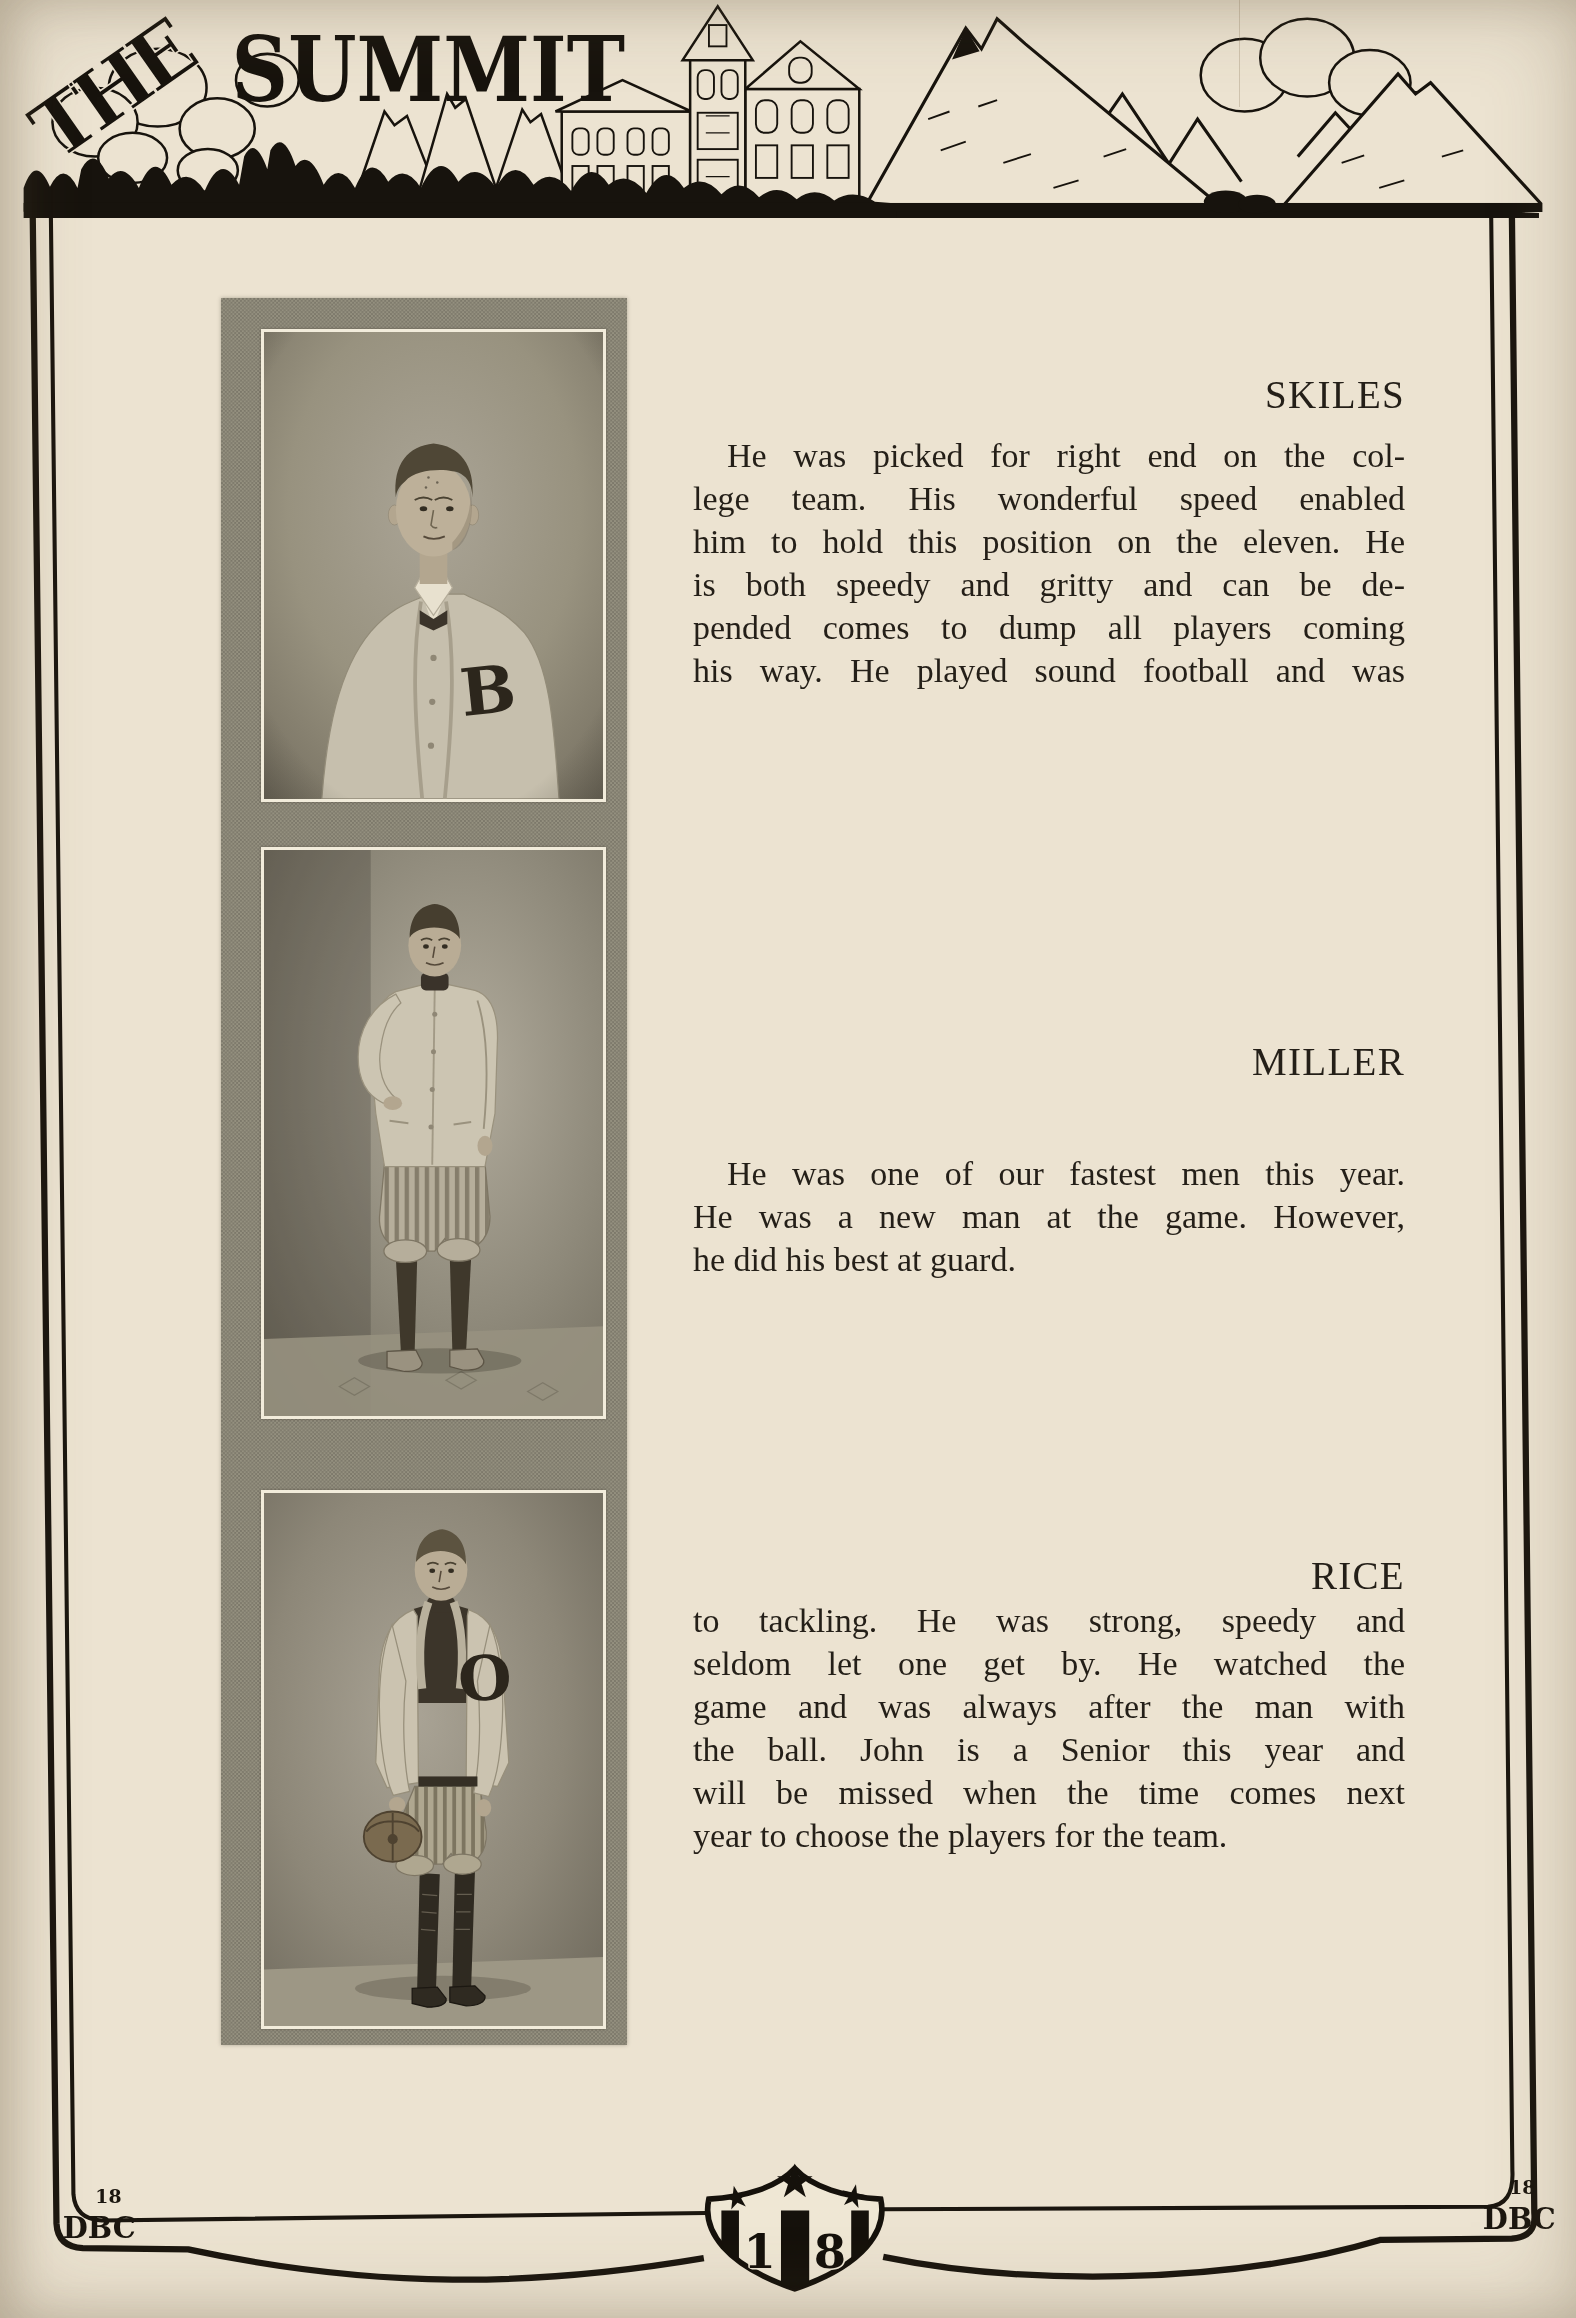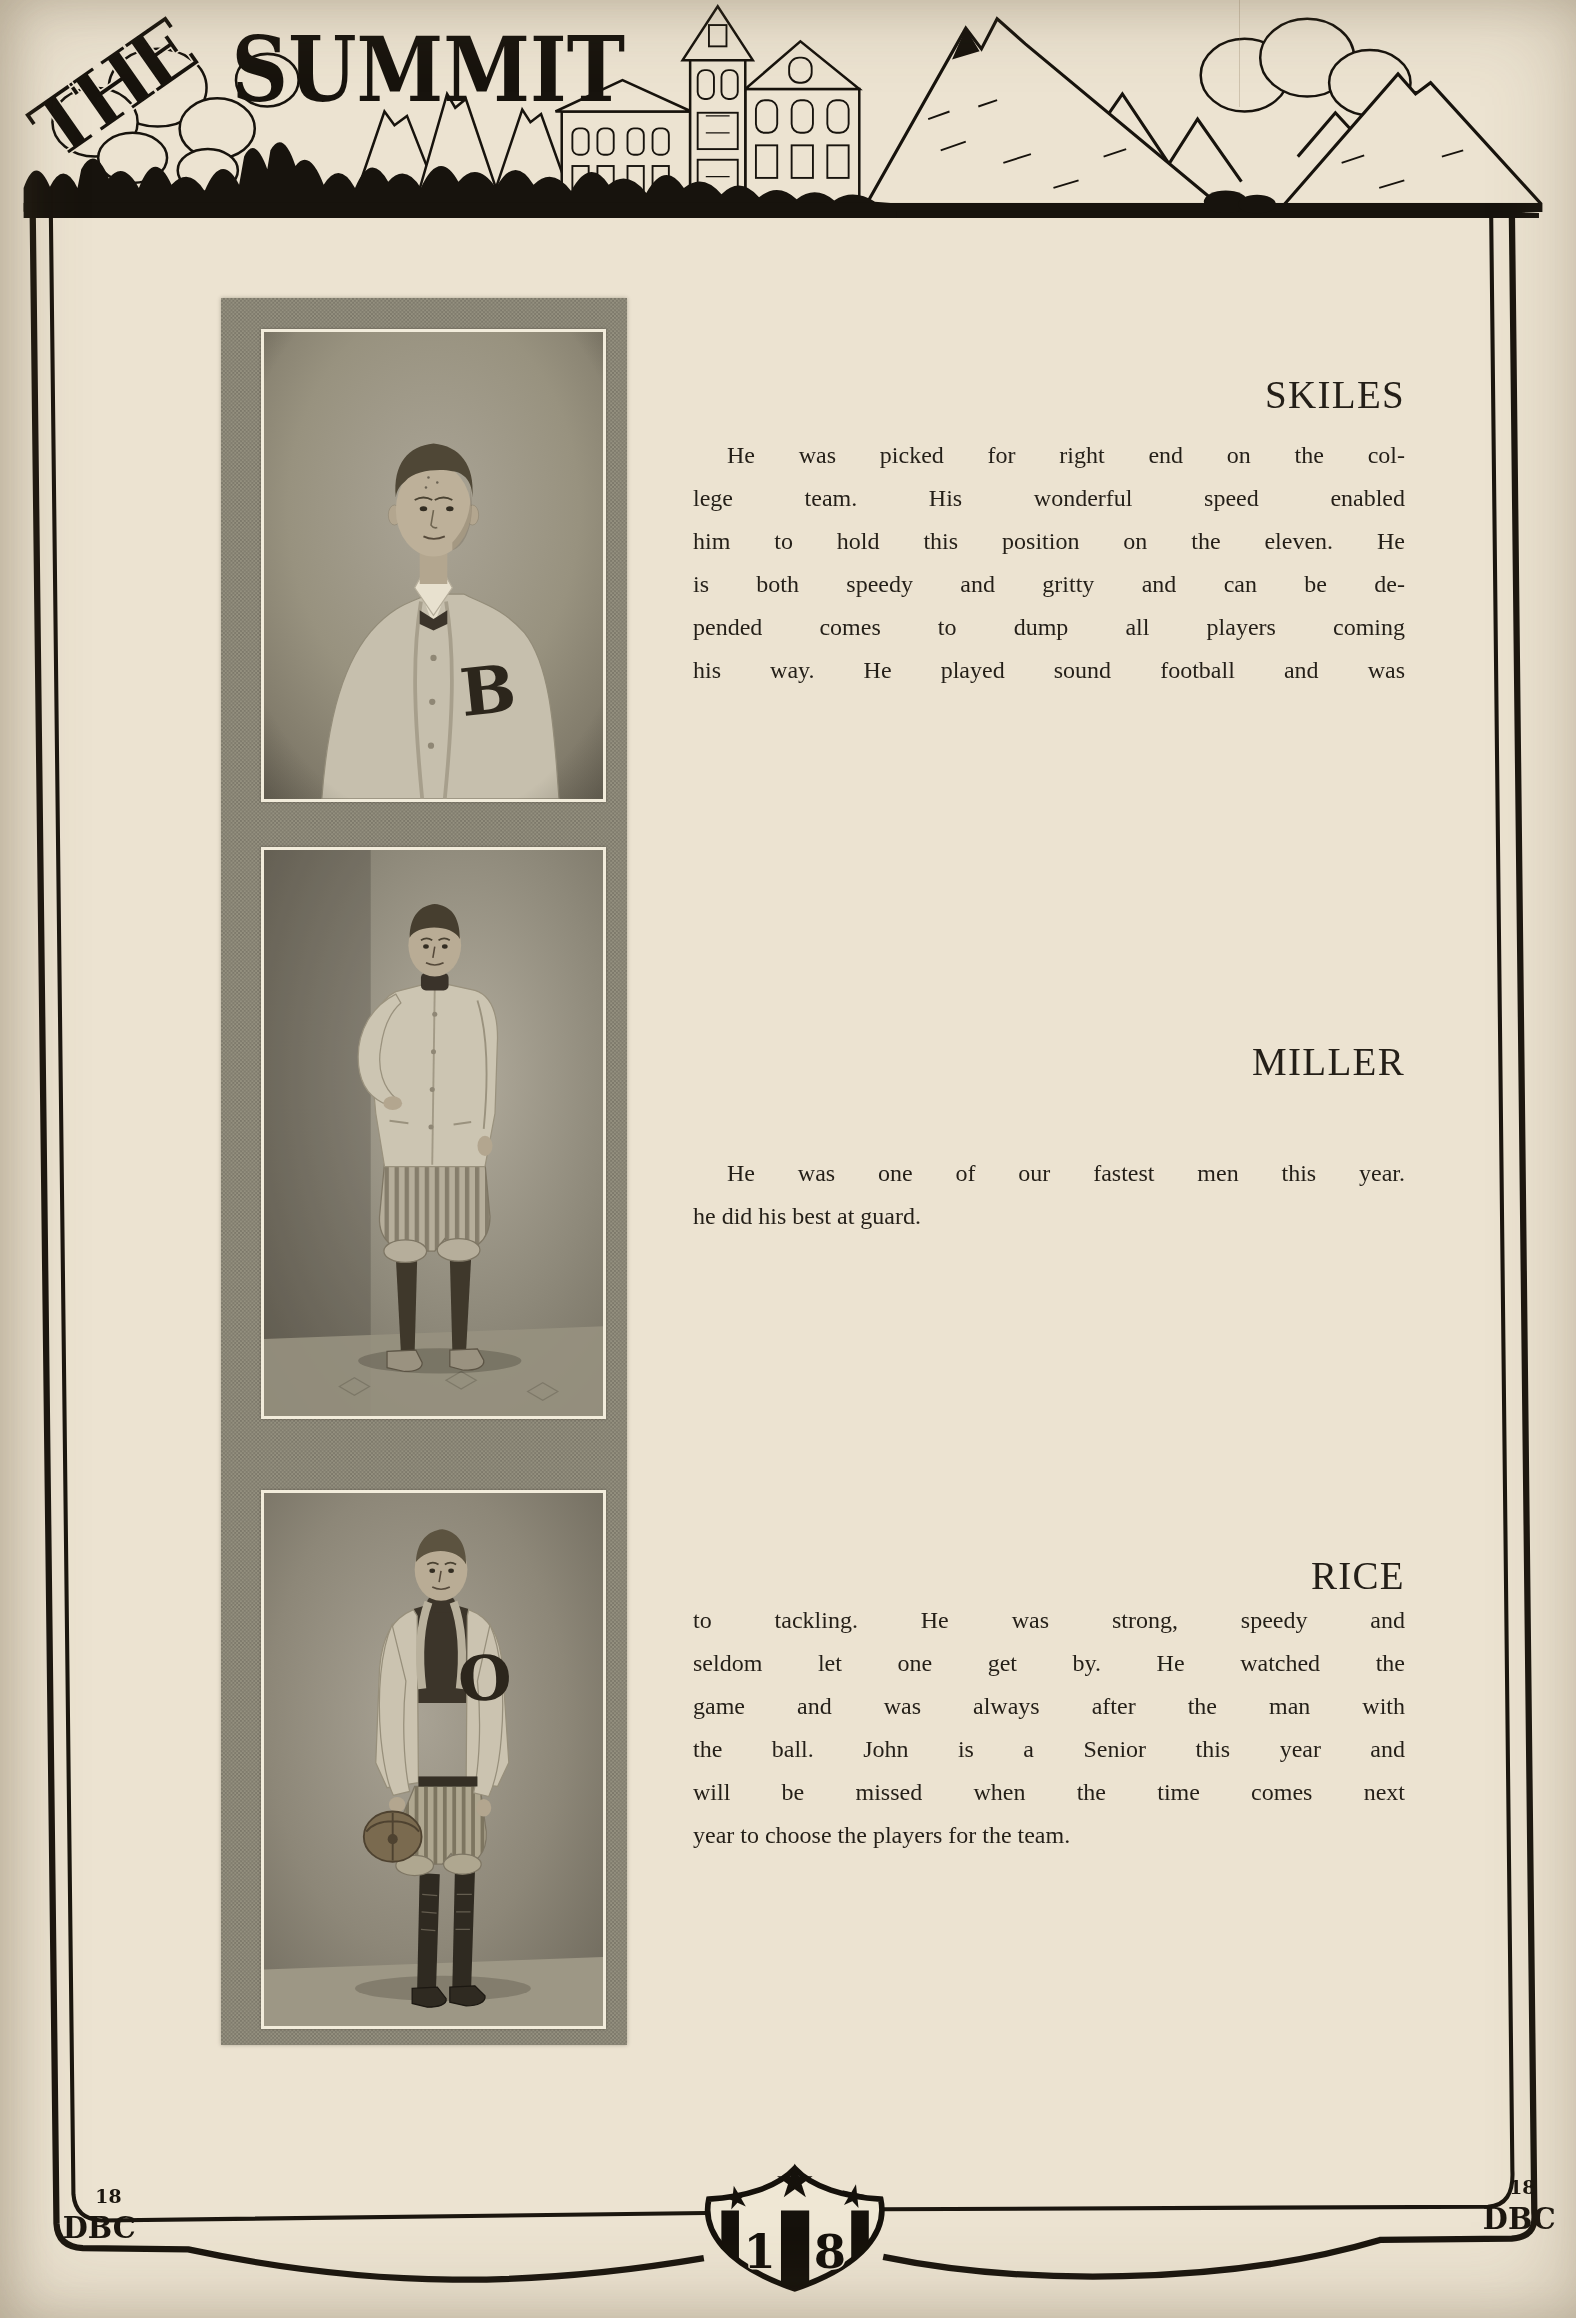--- a/index.html
+++ b/index.html
@@ -39,21 +39,21 @@
   #photo-1{top:31px;height:467px;}
   #photo-2{top:549px;height:566px;}
   #photo-3{top:1192px;height:533px;}
   .photo-frame svg{display:block;width:100%;height:100%;}
   
   .colblock{left:693px;width:712px;z-index:5;}
   .entry-heading{
     font-size:39px;line-height:39px;letter-spacing:1.3px;
     text-align:right;white-space:nowrap;
   }
-  .para{font-size:24px;line-height:43px;}
+  .para{font-size:34px;line-height:43px;}
   .ln{text-align:justify;text-align-last:justify;height:43px;overflow:hidden;}
   .ln-end{text-align-last:left;}
   .ind{text-indent:34px;}
   
   #crease{left:1239px;top:0;width:1.3px;height:107px;background:rgba(120,100,70,.25);z-index:6;}
 </style>
 </head>
 <body>
 
 <svg id="masthead" class="abs" viewBox="0 0 2514 348">
@@ -367,20 +367,21 @@
   <div class="ln">lege team.  His wonderful speed enabled</div>
   <div class="ln">him to hold this position on the eleven.  He</div>
   <div class="ln">is both speedy and gritty and can be de-</div>
   <div class="ln">pended comes to dump all players coming</div>
   <div class="ln">his way.  He played sound football and was</div>
 </div>
 
 <div class="abs colblock entry-heading" style="top:1042px">MILLER</div>
 <div class="abs colblock para" style="top:1152px">
   <div class="ln ind">He was one of our fastest men this year.</div>
+  <div class="ln">He was a new man at the game.  However,</div>
   <div class="ln ln-end">he did his best at guard.</div>
 </div>
 
 <div class="abs colblock entry-heading" style="top:1556px">RICE</div>
 <div class="abs colblock para" style="top:1599px">
   <div class="ln">to tackling.  He was strong, speedy and</div>
   <div class="ln">seldom let one get by.  He watched the</div>
   <div class="ln">game and was always after the man with</div>
   <div class="ln">the ball.  John is a Senior this year and</div>
   <div class="ln">will be missed when the time comes next</div>

